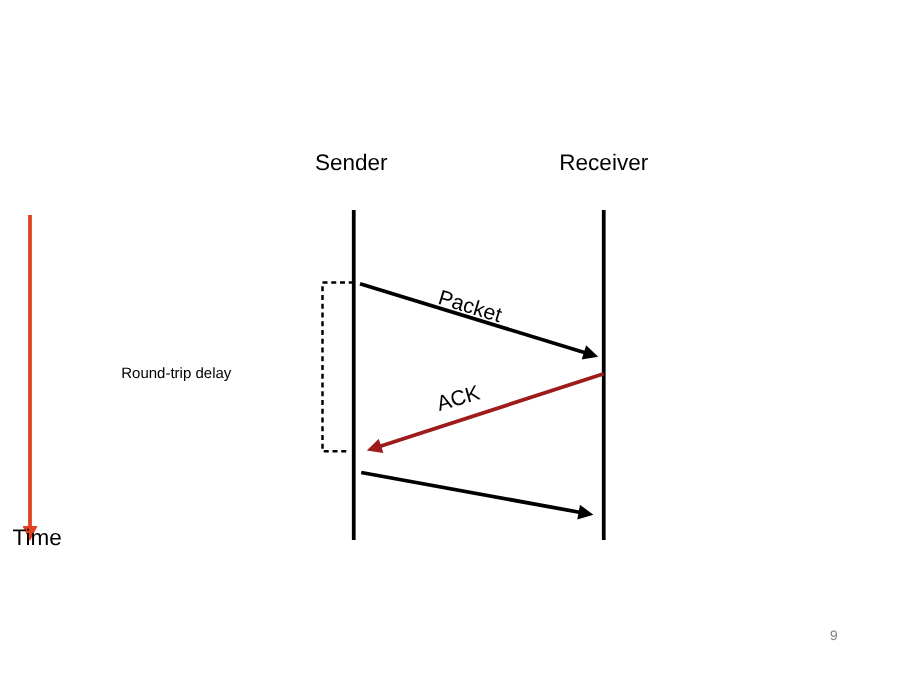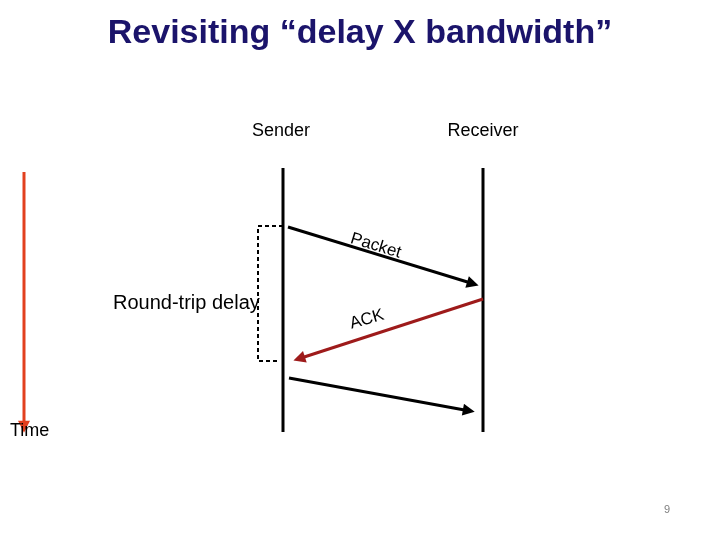--- a/index.html
+++ b/index.html
@@ -41,22 +41,21 @@
   }
   .label.receiver {
     left: 423px;
     top: 120px;
     width: 120px;
     text-align: center;
   }
   .label.rtt {
     left: 97px;
     top: 291px;
-    font-size: 20px;
-    margin-left: 16px;
+    font-size: 12px;
   }
   .label.packet {
     left: 351px;
     top: 228px;
     font-size: 17px;
     transform: rotate(17deg);
     transform-origin: left center;
   }
   .label.ack {
     left: 350px;
@@ -86,21 +85,20 @@
   .stroke-time   { stroke: var(--time-color, #E2401F); }
   .mk-black      { fill: var(--line-color, #000000); }
   .mk-red        { fill: var(--ack-color, #9E1B1B); }
   .mk-orange     { fill: var(--time-color, #E2401F); }
 </style>
 </head>
 <body>
 
 <div class="slide">
 
-  <h1 class="title">Revisiting “delay X bandwidth”</h1>
 
   <svg class="diagram" width="720" height="540" viewBox="0 0 720 540">
     <defs>
       <marker id="arrow-black" viewBox="0 0 10 10" refX="6" refY="5" markerWidth="4.5" markerHeight="4" orient="auto">
         <path class="mk-black" d="M0,0 L10,5 L0,10 Z"></path>
       </marker>
       <marker id="arrow-red" viewBox="0 0 10 10" refX="6" refY="5" markerWidth="4.5" markerHeight="4" orient="auto">
         <path class="mk-red" d="M0,0 L10,5 L0,10 Z"></path>
       </marker>
       <marker id="arrow-orange" viewBox="0 0 10 10" refX="6" refY="5" markerWidth="4.5" markerHeight="4" orient="auto">

